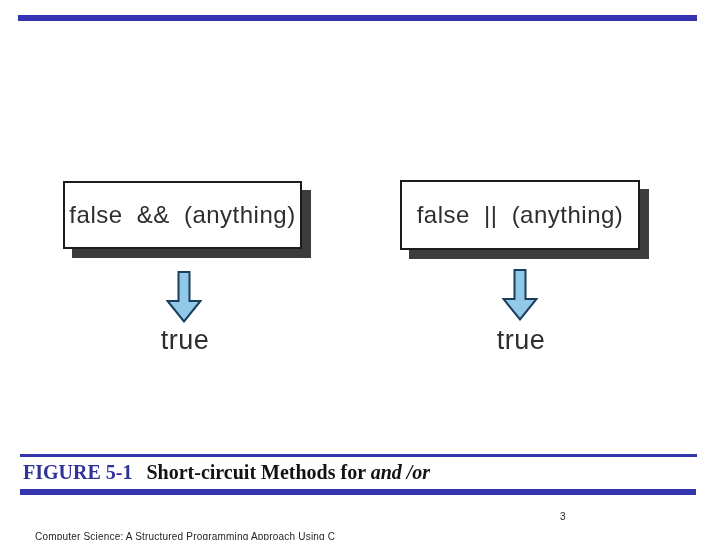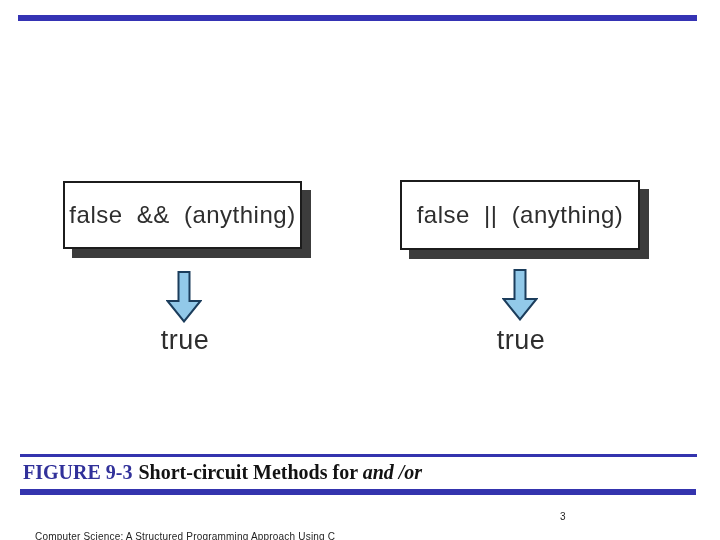--- a/index.html
+++ b/index.html
@@ -79,21 +79,21 @@
   .figure-caption {
     position: absolute;
     left: 23px; top: 461px;
     font-family: "Liberation Serif", serif;
     font-weight: bold;
     font-size: 20px;
     color: #121212;
     white-space: nowrap;
   }
   .figure-label { color: var(--figure-label, #31319a); }
-  .caption-title { margin-left: 1px; }
+  .caption-title { margin-left: 9px; }
   .caption-emphasis { font-style: italic; }
 
   
   .footer-title {
     position: absolute;
     left: 35px; top: 511px;
     font-size: 10px;
     color: #1e1e1e;
     letter-spacing: 0.2px;
     white-space: nowrap;
@@ -128,21 +128,21 @@
   <svg class="down-arrow a2" viewBox="0 0 36 52" aria-hidden="true">
     <path d="M 12.5 1 H 23.5 V 30 H 34.5 L 18 50.5 L 1.5 30 H 12.5 Z"></path>
   </svg>
 
   <div class="result-label result-false">true</div>
   <div class="result-label result-true">true</div>
 
   <div class="caption-rule-thin"></div>
 
   <div class="figure-caption">
-    <span class="figure-label">FIGURE 9-3</span>
+    <span class="figure-label">FIGURE 5-1</span>
     <span class="caption-title">Short-circuit Methods for</span>
     <span class="caption-emphasis">and /or</span>
   </div>
 
   <div class="caption-rule-thick"></div>
 
   <div class="footer-title">Computer Science: A Structured Programming Approach Using C</div>
   <div class="page-number">3</div>
 
 </div>

